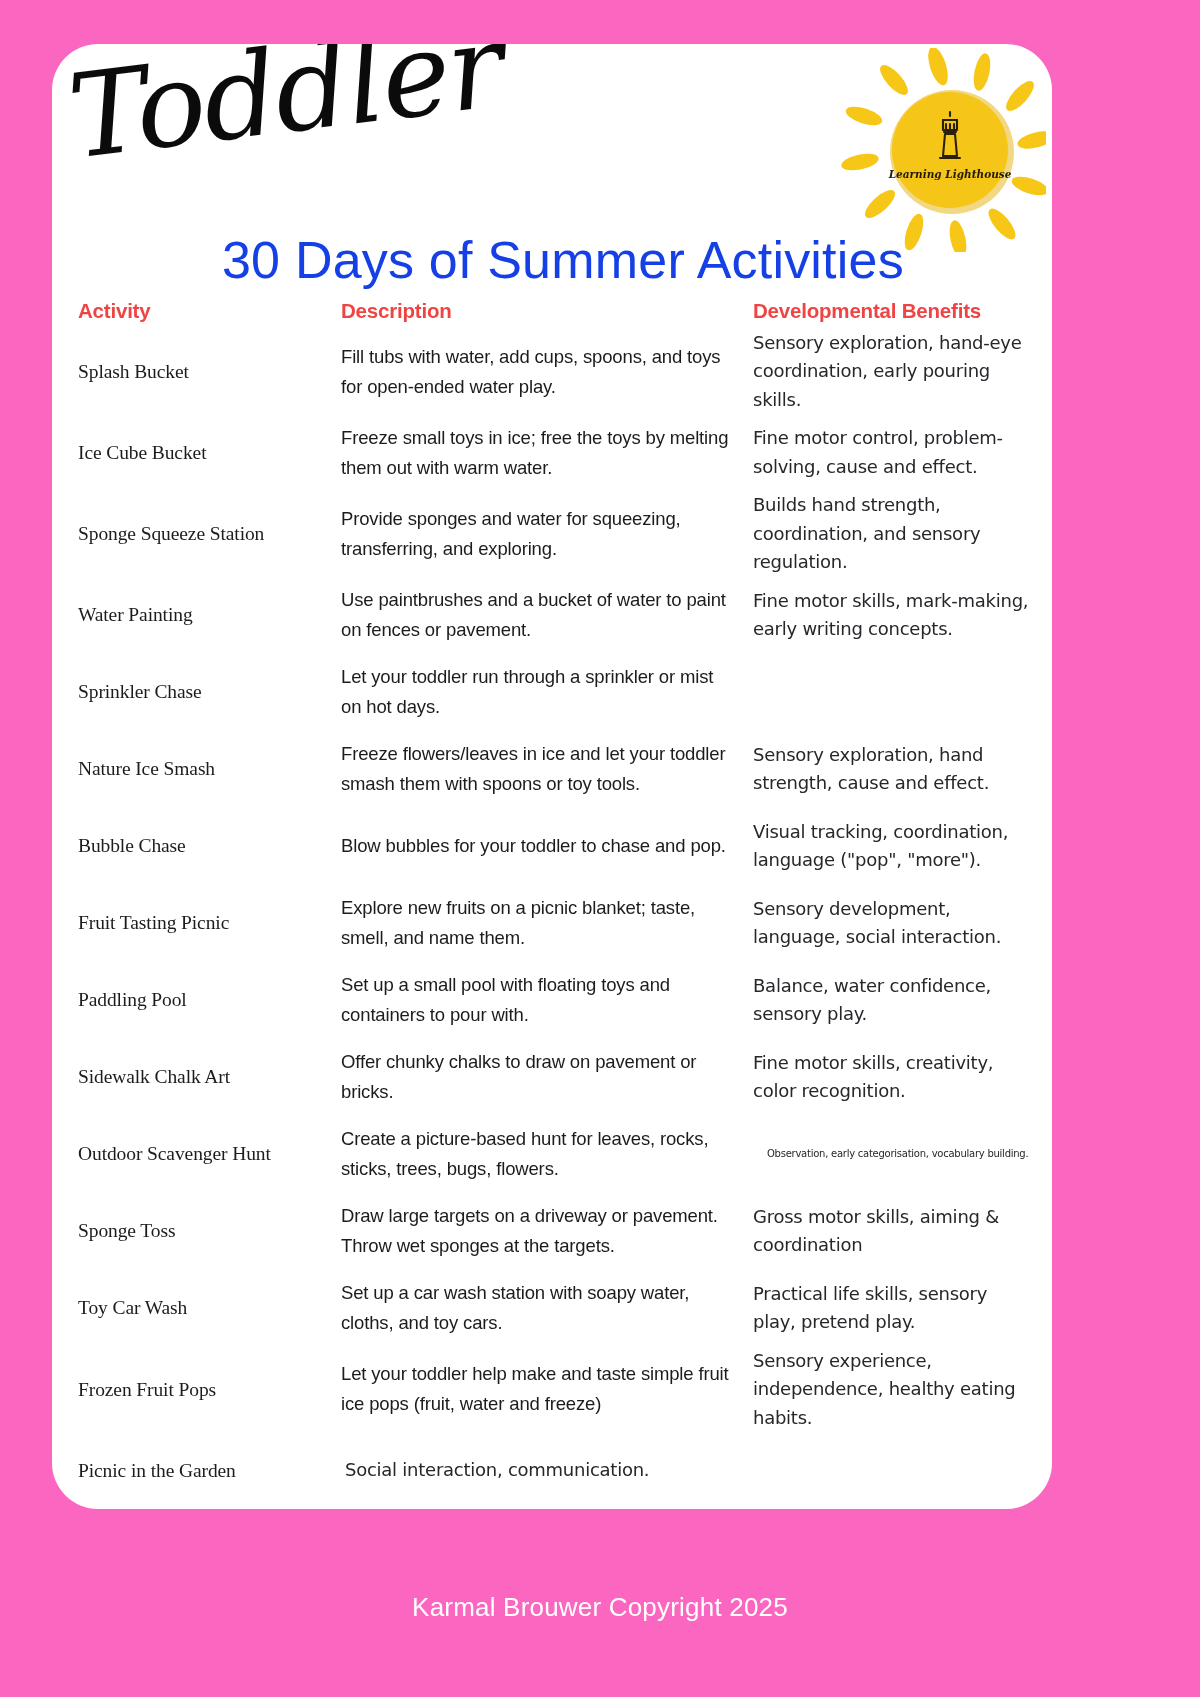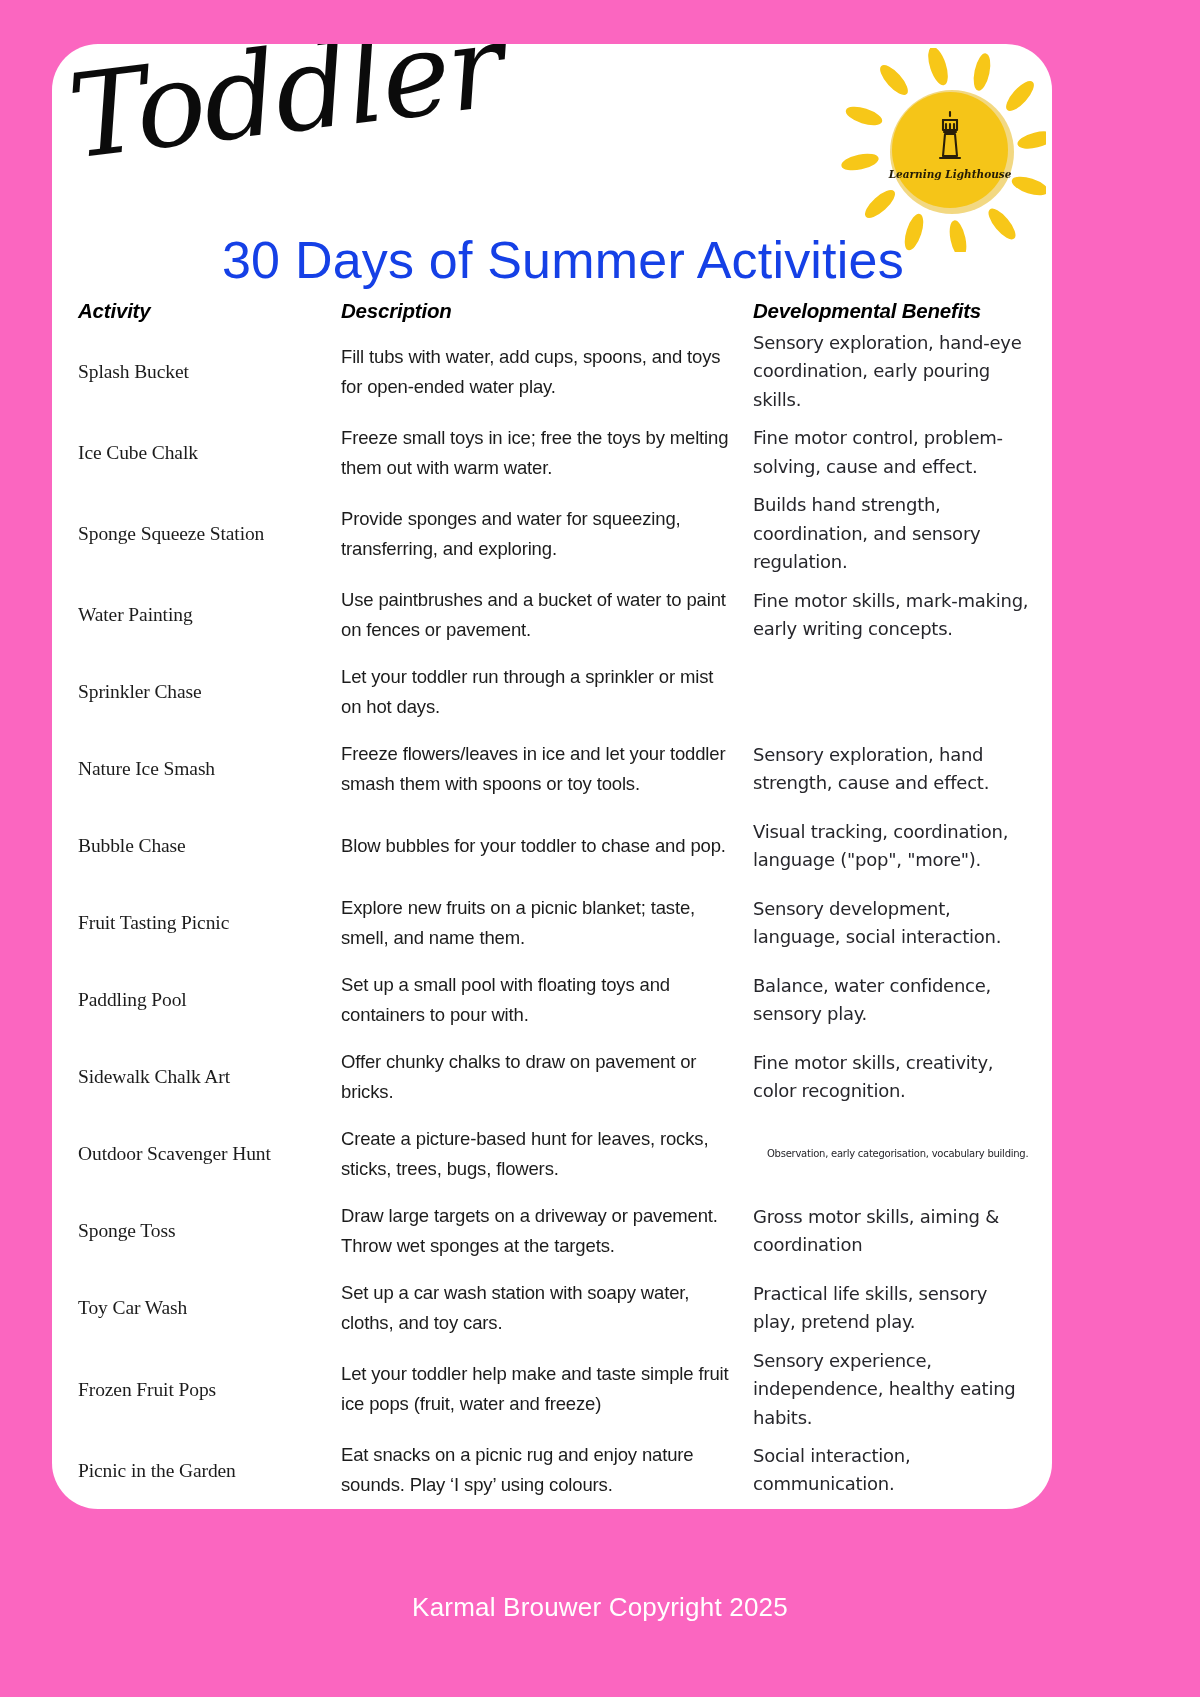--- a/index.html
+++ b/index.html
@@ -89,23 +89,22 @@
   .col-activity      { width: 263px; flex: 0 0 263px; padding-right: 10px; }
   .col-description   { width: 408px; flex: 0 0 408px; padding-right: 18px; }
   .col-benefits      { flex: 1 1 auto; }
 
   
   .head-row { margin-bottom: 6px; }
   .head-cell {
     font-family: "Liberation Sans", sans-serif;
     font-size: 20.5px;
     font-weight: bold;
-    color: #000000;
+    color: #ef4444;
     letter-spacing: -0.2px;
-    font-style: italic;
   }
   .head-row .col-benefits .head-cell { padding-left: 4px; }
 
   
   .data-row {
     min-height: 77px;
     align-items: center;
   }
 
   .cell-activity {
@@ -223,21 +222,21 @@
           </div>
           <div class="col-description">
             <div class="cell-description">Fill tubs with water, add cups, spoons, and toys for open-ended water play.</div>
           </div>
           <div class="col-benefits">
             <div class="cell-benefits">Sensory exploration, hand-eye coordination, early pouring skills.</div>
           </div>
         </div>
         <div class="row data-row">
           <div class="col-activity">
-            <div class="cell-activity">Ice Cube Chalk</div>
+            <div class="cell-activity">Ice Cube Bucket</div>
           </div>
           <div class="col-description">
             <div class="cell-description">Freeze small toys in ice; free the toys by melting them out with warm water.</div>
           </div>
           <div class="col-benefits">
             <div class="cell-benefits">Fine motor control, problem-solving, cause and effect.</div>
           </div>
         </div>
         <div class="row data-row">
           <div class="col-activity">
@@ -364,23 +363,20 @@
           <div class="col-description">
             <div class="cell-description">Let your toddler help make and taste simple fruit ice pops (fruit, water and freeze)</div>
           </div>
           <div class="col-benefits">
             <div class="cell-benefits">Sensory experience, independence, healthy eating habits.</div>
           </div>
         </div>
         <div class="row data-row">
           <div class="col-activity">
             <div class="cell-activity">Picnic in the Garden</div>
-          </div>
-          <div class="col-description">
-            <div class="cell-description">Eat snacks on a picnic rug and enjoy nature sounds. Play ‘I spy’ using colours.</div>
           </div>
           <div class="col-benefits">
             <div class="cell-benefits">Social interaction, communication.</div>
           </div>
         </div>
       </div>
   </div>
 </div>
 
 <div class="footer">

